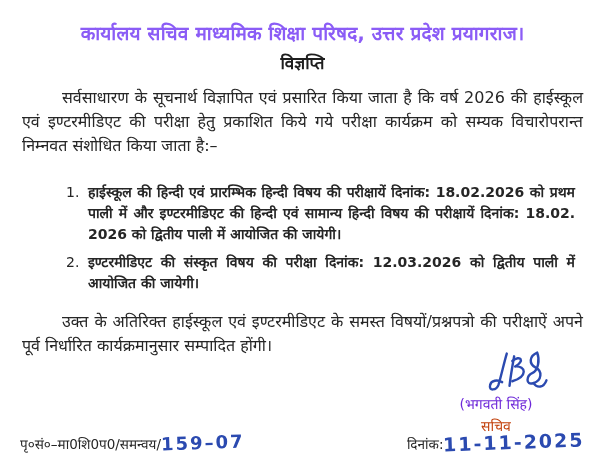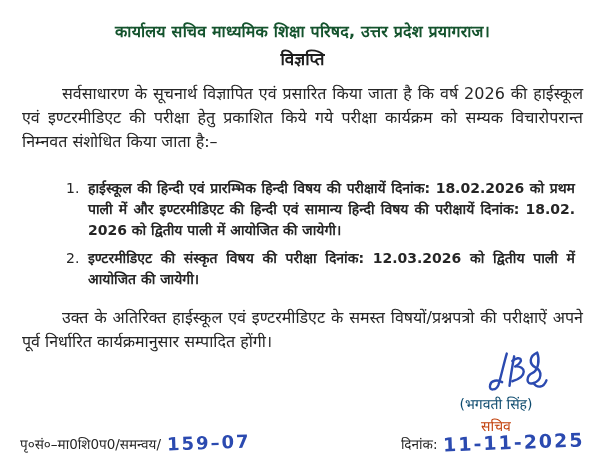--- a/index.html
+++ b/index.html
@@ -12,24 +12,24 @@
   }
   .page{
     box-sizing:border-box;
     width:601px;height:467px;
     padding:20px 16px 8px 20px;
     background:#fff;
     position:relative;
   }
   .title{
     text-align:center;
-    font-size:16px;
+    font-size:19px;
     font-weight:600;
     letter-spacing:.2px;
-    color:#14532d;
+    color:#8b5cf6;
   }
   .subtitle{
     text-align:center;
     font-size:17px;
     font-weight:600;
     margin-top:5px;
     color:#1e1e1e;
   }
   .para{
     font-size:16px;
@@ -65,40 +65,40 @@
     position:absolute;
     right:30px;
     top:348px;
     width:150px;
     text-align:center;
   }
   .sign-scribble{ margin-left:40px; }
   .sign-name{
     font-size:14px;
     margin-top:-6px;
-    color:#0c4a6e;
+    color:#6d28d9;
     white-space:nowrap;
   }
   .sign-desg{
     font-size:14px;
     margin-top:3px;
     color:#c2410c;
   }
   .footer{
     position:absolute;
     left:20px;right:16px;bottom:14px;
     display:flex;
     justify-content:space-between;
     align-items:baseline;
   }
   .footer-left,.footer-right{
     font-size:13.5px;
     display:flex;
     align-items:baseline;
-    gap:6px;
+    gap:0;
   }
   .hand{
     color:#2b4ab0;
     font-weight:600;
     letter-spacing:2px;
     display:inline-block;
     transform:rotate(-2deg);
   }
   .hand-ref{ font-size:18px; }
   .hand-date{ font-size:19px; }

